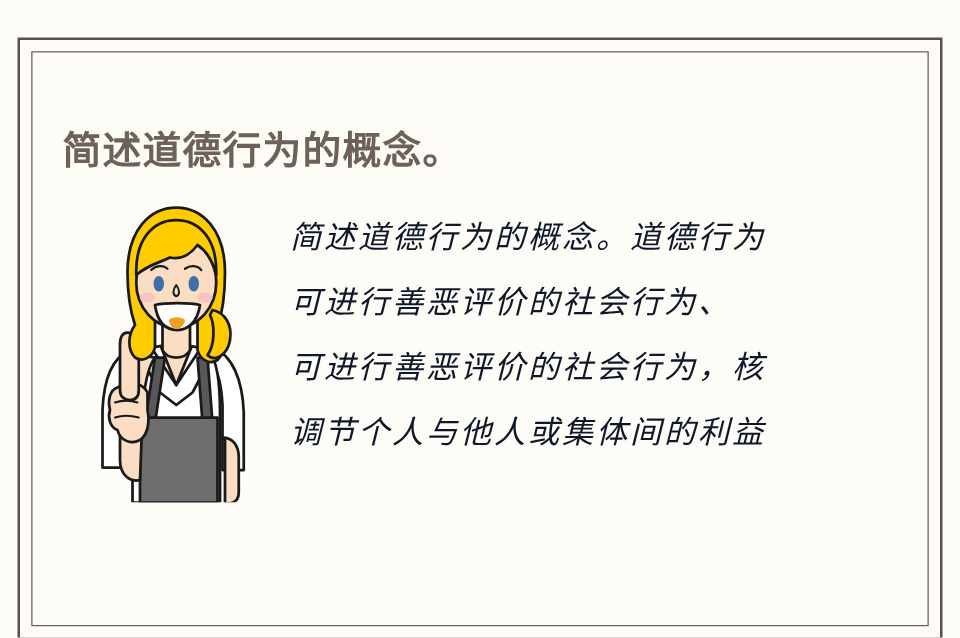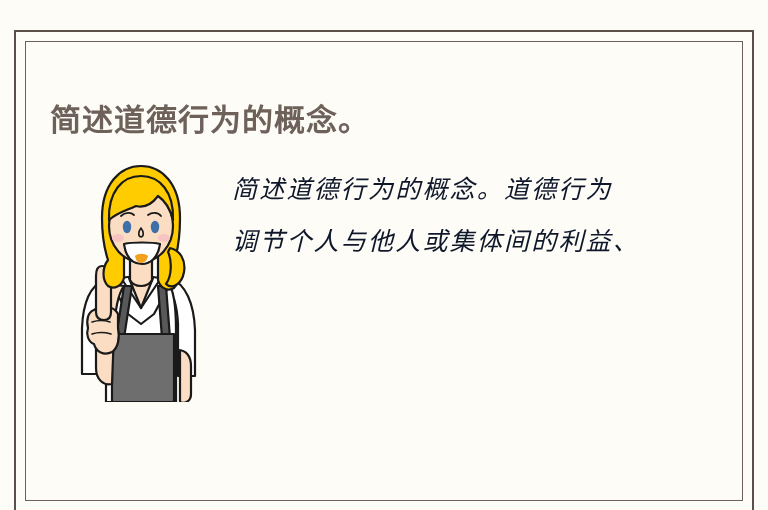--- a/index.html
+++ b/index.html
@@ -171,17 +171,19 @@
           <path d="M67 66 C 64 70, 64 74, 67 75 C 70 74, 70 70, 67 66 Z" fill="#fbddc3" stroke-width="1.6"></path>
 
           <path d="M50 82 C 58 80, 78 80, 86 82 C 84 96, 76 102, 68 102 C 59 102, 52 96, 50 82 Z" fill="#ffffff"></path>
           <path d="M61 94 C 64 91, 71 91, 74 94 C 73 99, 70 101, 67 101 C 64 101, 62 99, 61 94 Z" fill="#f2a01e" stroke="none"></path>
         </g>
       </svg>
     </div>
 
     <div class="body-text">
       <span class="ln">简述道德行为的概念。道德行为</span>
-      <span class="ln">调节个人与他人或集体间的利益、</span>
+      <span class="ln">可进行善恶评价的社会行为、</span>
+      <span class="ln">可进行善恶评价的社会行为，核</span>
+      <span class="ln">调节个人与他人或集体间的利益</span>
     </div>
 
   </div>
 </div>
 
 </body></html>

